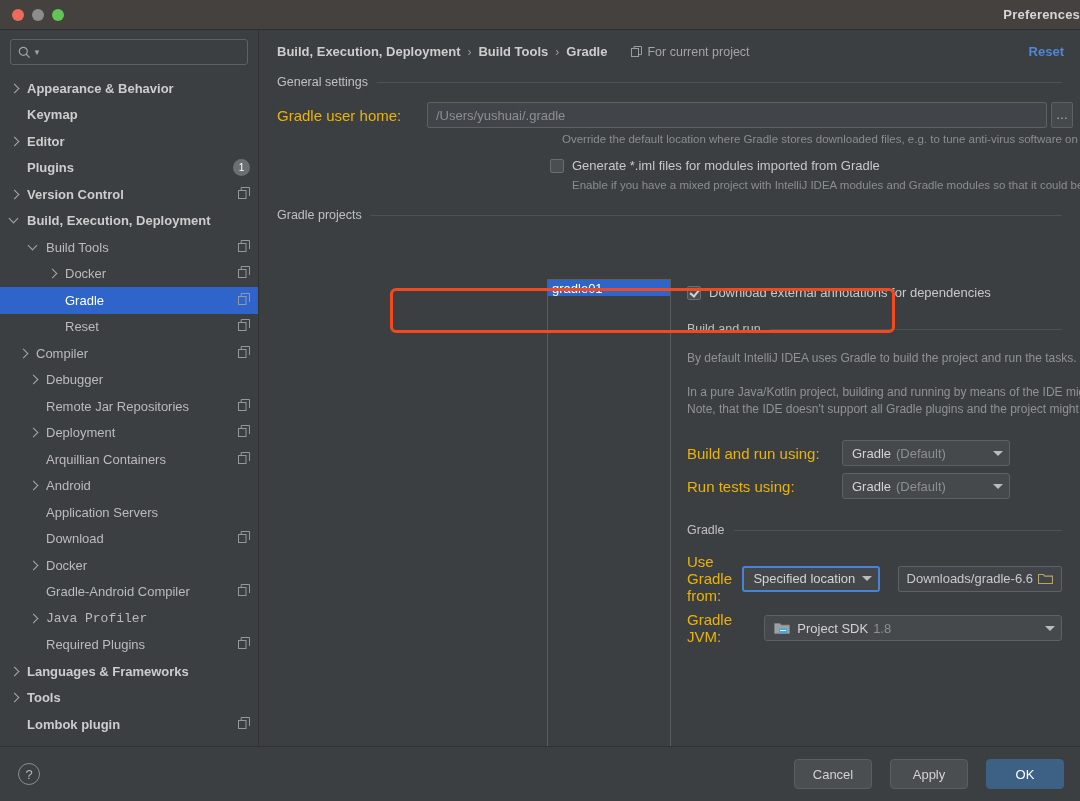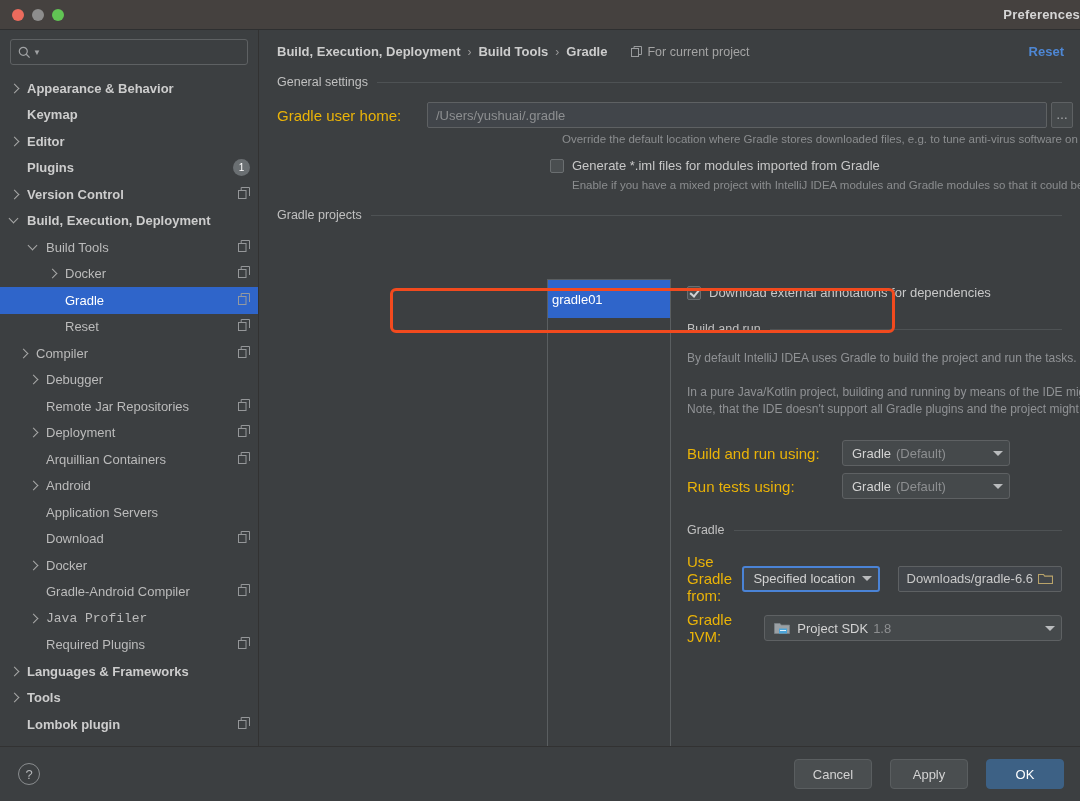--- a/index.html
+++ b/index.html
@@ -138,21 +138,21 @@
     transform: rotate(40deg);
   }
   .chk-label { font-size: 13px; color: #c8c8c8; }
 
   .projects-list {
     position: absolute; left: 288px; top: 249px;
     width: 124px; height: 486px;
     border: 1px solid #5a5e60; background: #3c3f41;
   }
   .proj-item {
-    height: 38px; display: flex; align-items: center;
+    height: 16px; display: flex; align-items: center;
     padding-left: 4px; font-size: 13px; color: #c8c8c8;
   }
   .proj-item.sel { background: #2f65ca; color: #ffffff; }
 
   .right-pane { position: absolute; left: 428px; top: 249px; right: 18px; }
 
   .para { font-size: 12px; color: #909295; line-height: 17px; white-space: nowrap; }
 
   .combo {
     height: 26px; border: 1px solid #5e6163; border-radius: 3px;

